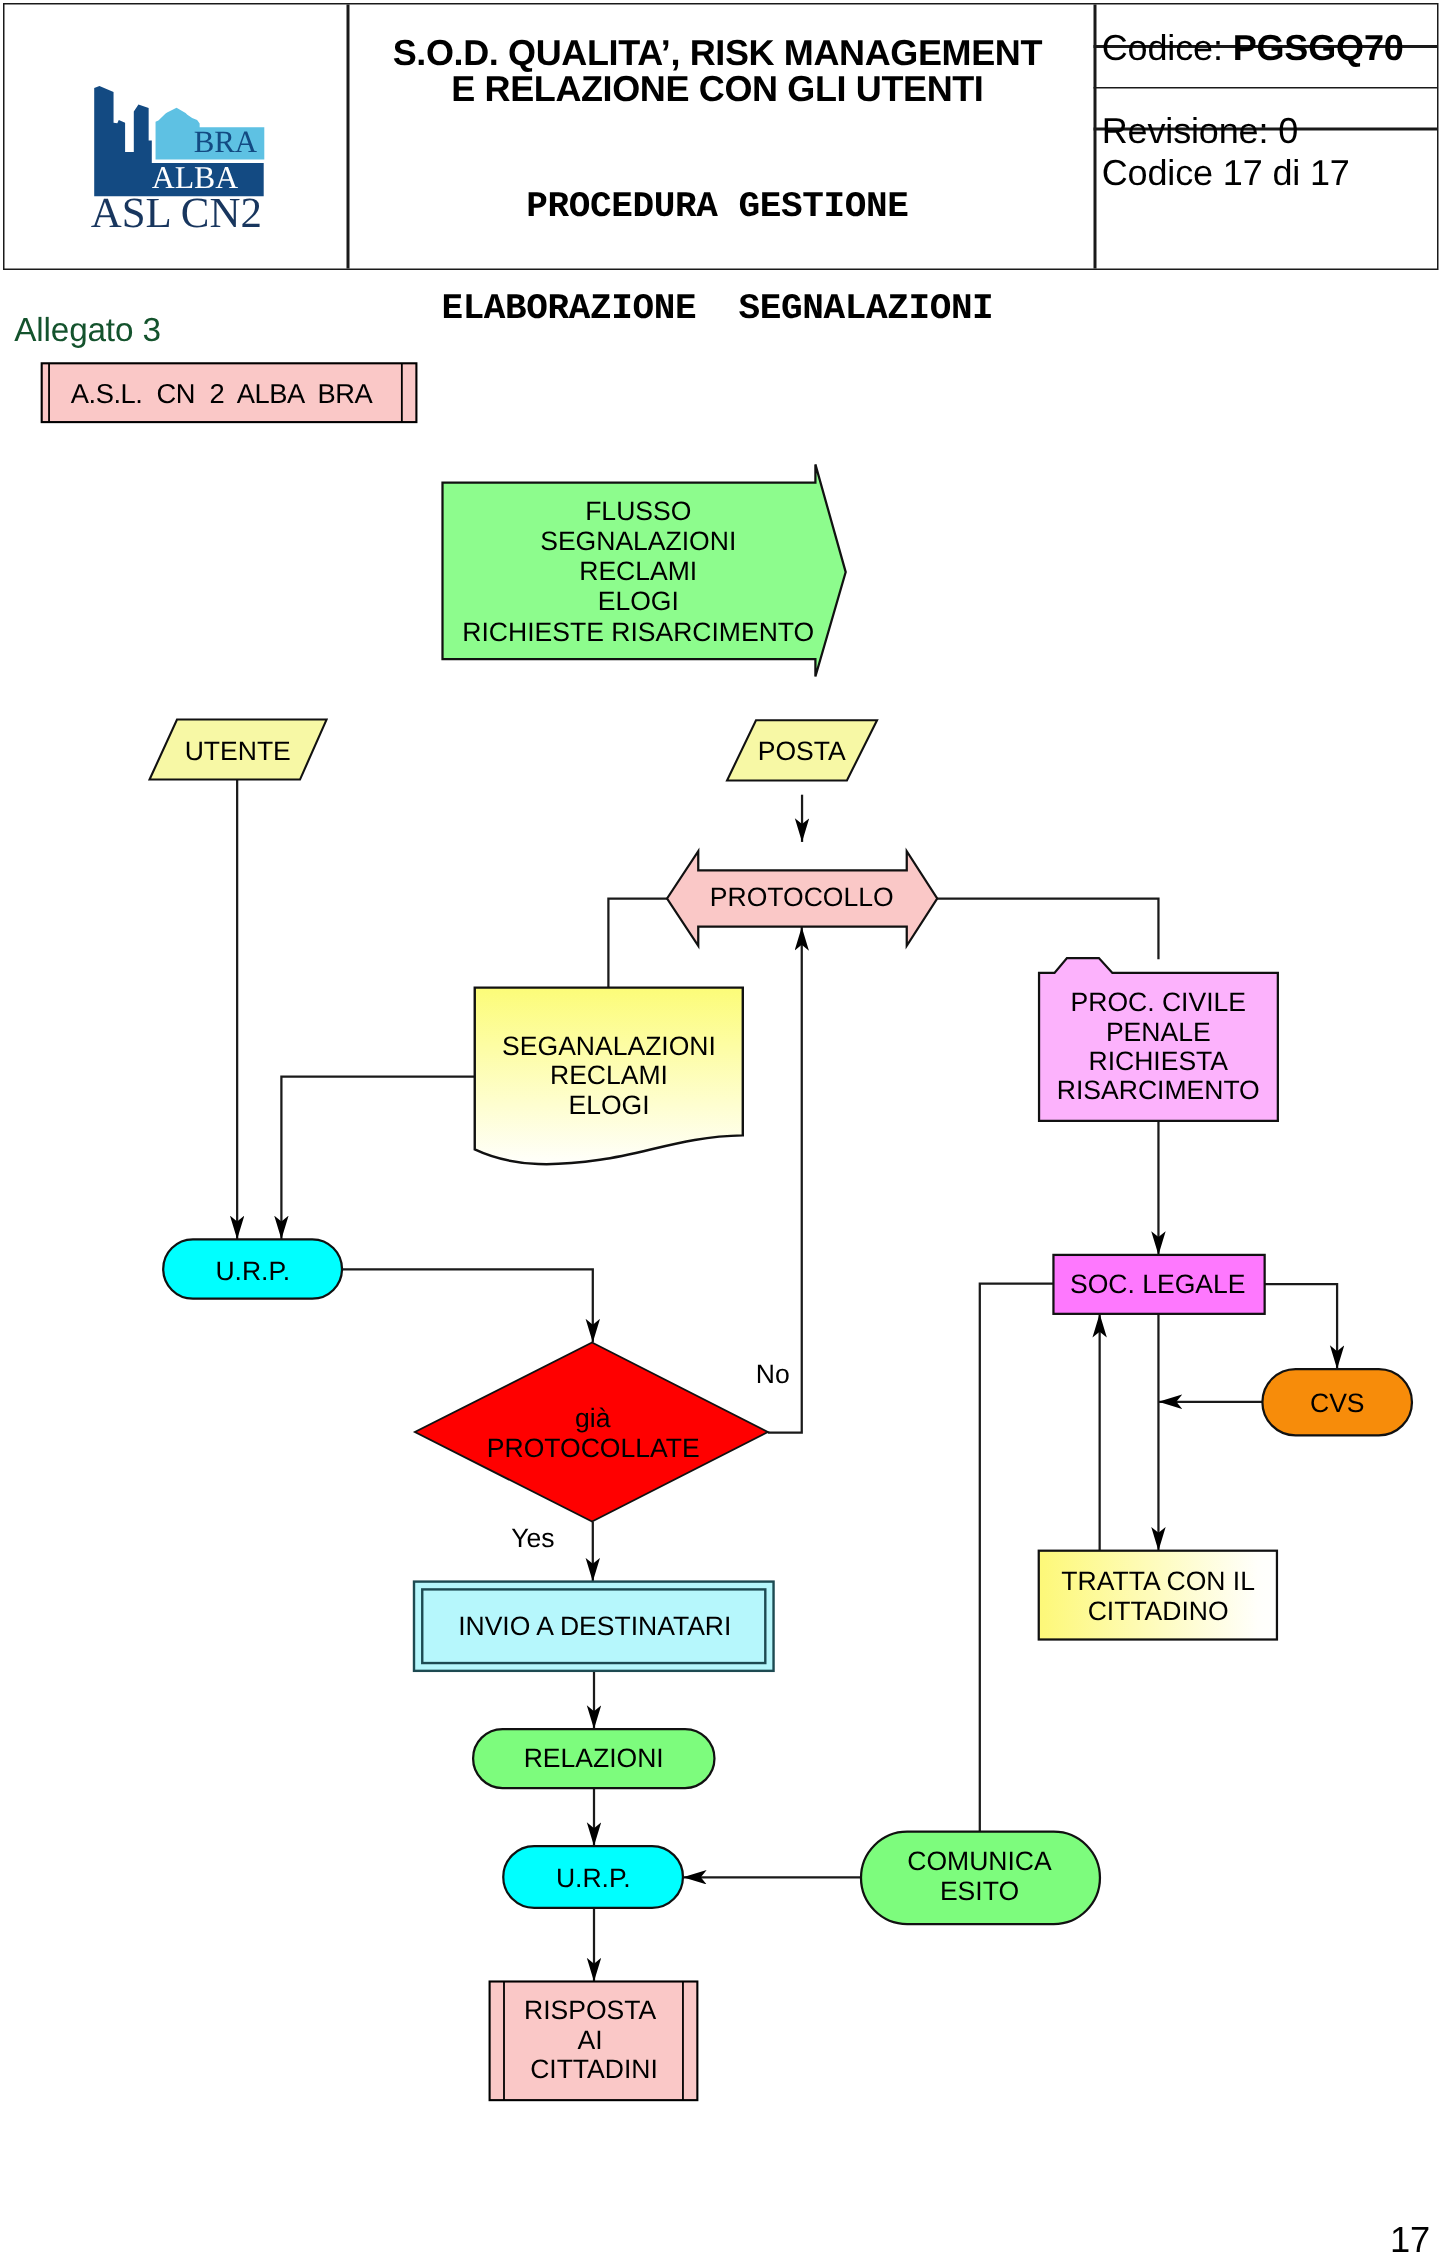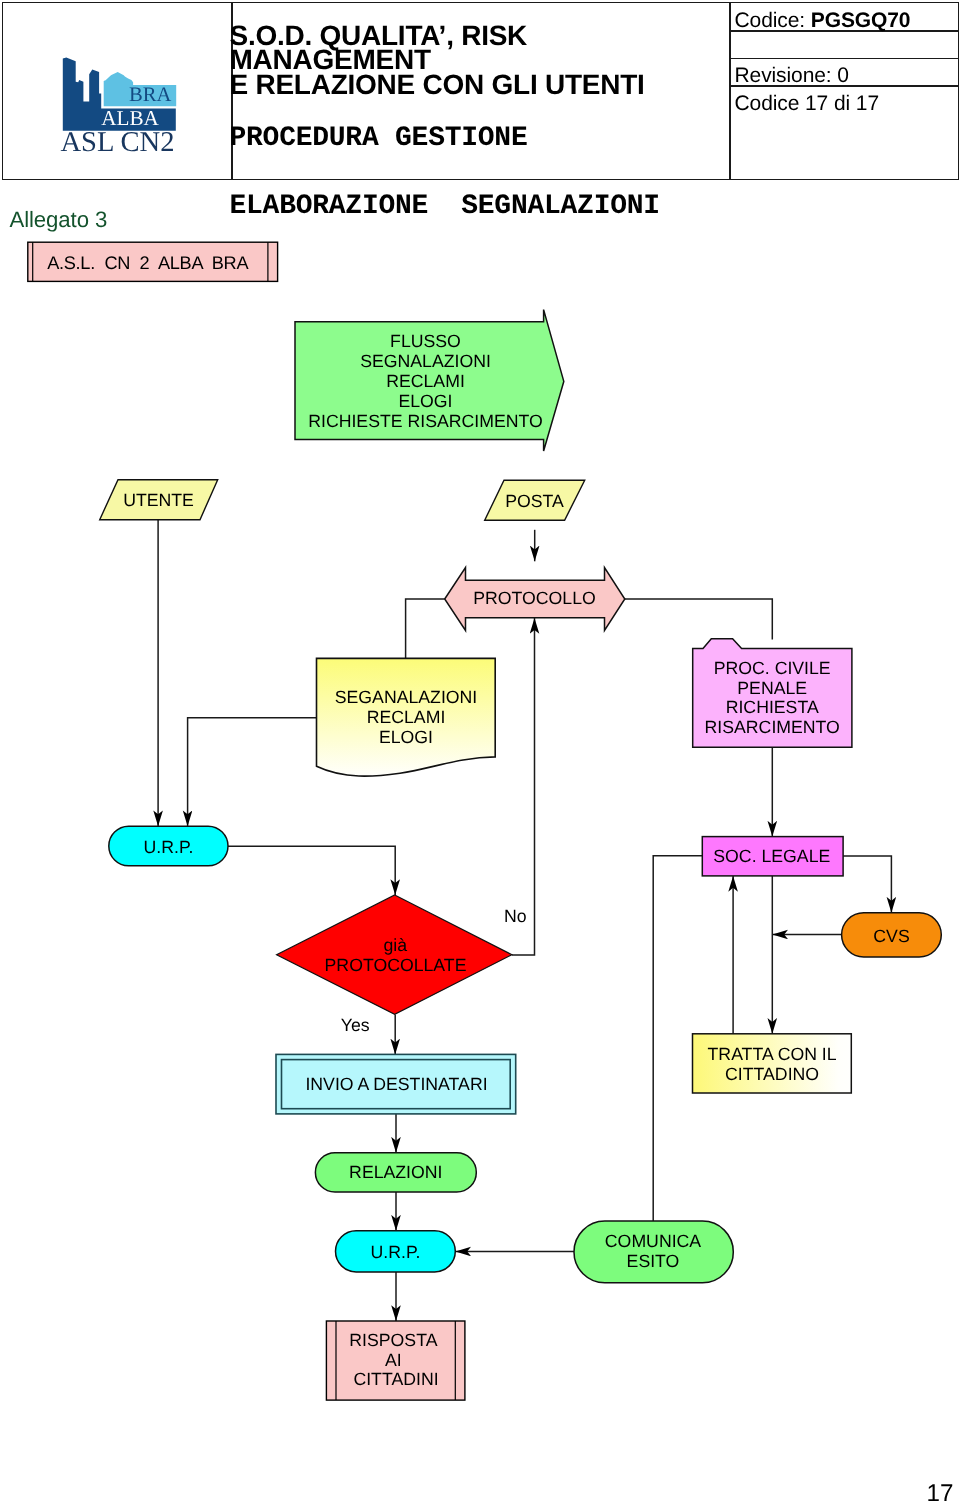--- a/index.html
+++ b/index.html
@@ -4,25 +4,25 @@
 <style>
   html,body{margin:0;padding:0;background:#fff;-webkit-font-smoothing:antialiased;text-rendering:geometricPrecision;}
   body{width:960px;height:1504px;position:relative;overflow:hidden;
        font-family:"Liberation Sans",sans-serif;color:#000;}
   #hdr{position:absolute;left:1.5px;top:1.5px;width:957px;height:178.5px;
        border:1.6px solid #1a1a1a;box-sizing:border-box;}
   #hdr .vline{position:absolute;top:0;bottom:0;width:1.6px;background:#1a1a1a;}
   #hdr .hline{position:absolute;height:1.6px;background:#1a1a1a;}
   .logo-cell{position:absolute;left:0;top:11px;width:250px;height:100%;}
   .titlecell{position:absolute;left:227px;top:0;width:497.5px;height:100%;
-             font-weight:bold;font-size:28px;color:#000;}
+             text-align:center;font-weight:bold;font-size:24px;color:#000;}
   .t1{position:absolute;left:0;right:0;top:21.2px;line-height:24.4px;letter-spacing:-0.25px;}
   .t2{position:absolute;left:0;right:0;top:124.5px;line-height:24.4px;letter-spacing:-0.25px;font-family:Liberation Mono, monospace;}
   .pre{white-space:pre;margin-top:44px;}
-  .metacell{position:absolute;left:728px;top:6px;right:0;height:100%;font-size:21px;}
+  .metacell{position:absolute;left:728px;top:16px;right:0;height:100%;font-size:24px;}
   .metarow{position:absolute;left:4px;right:0;white-space:nowrap;letter-spacing:-0.1px;}
   .metarow b{font-weight:bold;}
   #allegato{position:absolute;left:9.5px;top:207px;font-size:22.2px;color:#14532d;letter-spacing:-0.1px;}
   #pageno{position:absolute;left:926.6px;top:1479.5px;font-size:24.2px;color:#000;}
   #flow{position:absolute;left:0;top:232px;width:960px;height:1190px;}
   #flow text{font-family:"Liberation Sans",sans-serif;fill:#000;}
   .fl{stroke:#1a1a1a;stroke-width:1.5;fill:none;}
 </style>
 </head>
 <body>

